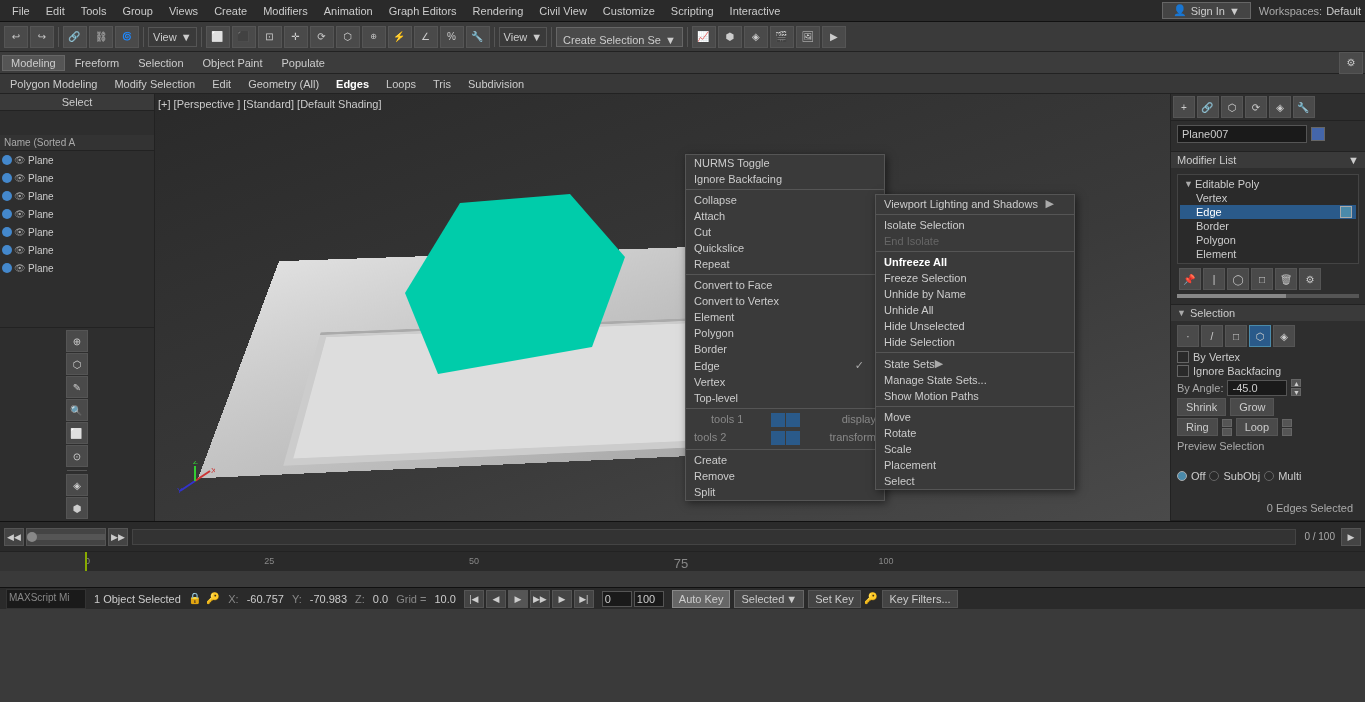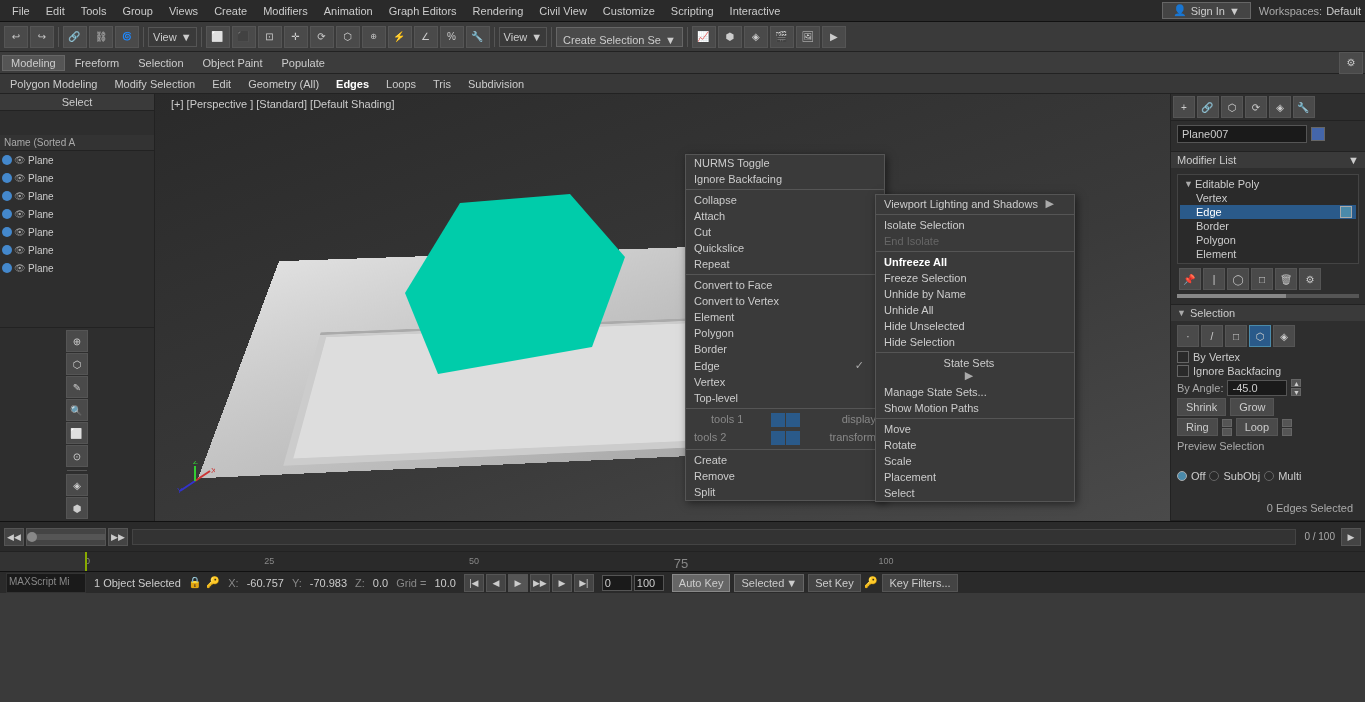--- a/index.html
+++ b/index.html
@@ -32,21 +32,21 @@
     #left-panel { width: 155px; background: #2e2e2e; border-right: 1px solid #222; display: flex; flex-direction: column; }
     .left-header { background: #3a3a3a; padding: 2px 4px; font-size: 11px; color: #ccc; border-bottom: 1px solid #222; display: flex; align-items: center; justify-content: center; }
     .obj-list { flex: 1; overflow-y: auto; }
     .obj-item { display: flex; align-items: center; gap: 2px; padding: 1px 2px; font-size: 11px; color: #ccc; cursor: pointer; height: 18px; }
     .obj-item .dot { width: 10px; height: 10px; border-radius: 50%; background: #888; flex-shrink: 0; }
     .obj-item .eye { width: 12px; font-size: 9px; color: #aaa; }
     .obj-item .name { font-size: 10px; overflow: hidden; text-overflow: ellipsis; white-space: nowrap; }
 
     
     #viewport { flex: 1; position: relative; background: #1a1a1a; overflow: hidden; }
-    .viewport-label { position: absolute; top: 4px; left: 16px; color: #ccc; font-size: 11px; z-index: 2; }
+    .viewport-label { position: absolute; top: 4px; left: 3px; color: #ccc; font-size: 11px; z-index: 2; }
 
     
     #context-menu { position: absolute; top: 60px; left: 530px; background: #3a3a3a; border: 1px solid #555; z-index: 100; min-width: 200px; box-shadow: 2px 2px 8px rgba(0,0,0,0.5); }
     .cm-item { padding: 2px 20px 2px 8px; font-size: 11px; color: #ccc; cursor: pointer; display: flex; align-items: center; justify-content: space-between; white-space: nowrap; }
     .cm-sep { height: 1px; background: #555; margin: 2px 0; }
     .cm-item.disabled { color: #666; cursor: default; }
     .cm-item .checkmark { color: #aaa; margin-left: 4px; }
     .cm-item .arrow { color: #aaa; }
 
     
@@ -72,21 +72,21 @@
     .sel-mode-btns { display: flex; gap: 2px; margin-bottom: 4px; }
     .sel-mode-btn { width: 22px; height: 22px; background: #4a4a4a; border: 1px solid #555; display: flex; align-items: center; justify-content: center; cursor: pointer; font-size: 10px; color: #ccc; }
     .sel-mode-btn.active { background: #2a5a8a; border-color: #4a8aaa; }
     .sel-checkbox-row { display: flex; align-items: center; gap: 4px; margin: 2px 0; font-size: 11px; }
     .sel-checkbox { width: 12px; height: 12px; border: 1px solid #666; background: #2a2a2a; }
     .sel-number { background: #1a1a1a; border: 1px solid #555; color: #ccc; font-size: 11px; padding: 1px 4px; width: 60px; }
     .sel-row { display: flex; align-items: center; gap: 4px; margin: 2px 0; }
     .sel-btn { background: #4a4a4a; border: 1px solid #555; padding: 2px 8px; color: #ccc; font-size: 11px; cursor: pointer; }
     .sel-label { font-size: 11px; color: #aaa; }
     .edges-selected { font-size: 11px; color: #aaa; text-align: right; padding: 2px 6px; }
-    #status-bar { height: 22px; background: #2a2a2a; border-top: 1px solid #111; display: flex; align-items: center; padding: 0 6px; gap: 8px; font-size: 11px; color: #ccc; }
+    #status-bar { height: 22px; background: #2a2a2a; border-top: 1px solid #111; display: flex; align-items: center; padding: 0 6px; gap: 8px; font-size: 11px; color: #ccc; margin-top: 16px; }
 
     .coord-label { color: #888; }
     .coord-val { color: #ccc; }
     .lt-btn { width: 22px; height: 22px; background: #4a4a4a; border: 1px solid #555; display: flex; align-items: center; justify-content: center; cursor: pointer; font-size: 10px; color: #ccc; }
     .lt-sep { width: 20px; height: 1px; background: #555; margin: 2px 0; }
 
     
     #inner-main { display: flex; flex: 1; overflow: hidden; }
 
     .scene-container { width: 100%; height: 100%; position: relative; overflow: hidden; background: #333; }
@@ -343,21 +343,21 @@
       <div class="cm-item">Isolate Selection</div>
       <div class="cm-item disabled">End Isolate</div>
       <div class="cm-sep"></div>
       <div class="cm-item" style="font-weight:bold;color:#fff;">Unfreeze All</div>
       <div class="cm-item">Freeze Selection</div>
       <div class="cm-item">Unhide by Name</div>
       <div class="cm-item">Unhide All</div>
       <div class="cm-item">Hide Unselected</div>
       <div class="cm-item">Hide Selection</div>
       <div class="cm-sep"></div>
-      <div class="cm-item" style="display:flex;align-items:center;justify-content:flex-end;flex-direction:column;">
+      <div class="cm-item" style="display:flex;align-items:center;justify-content:flex-start;">
         <span>State Sets</span>
         <span class="arrow">▶</span>
       </div>
       <div class="cm-item">Manage State Sets...</div>
       <div class="cm-item">Show Motion Paths</div>
       <div class="cm-sep"></div>
       <div class="cm-item">Move</div>
       <div class="cm-item">Rotate</div>
       <div class="cm-item">Scale</div>
       <div class="cm-item">Placement</div>

